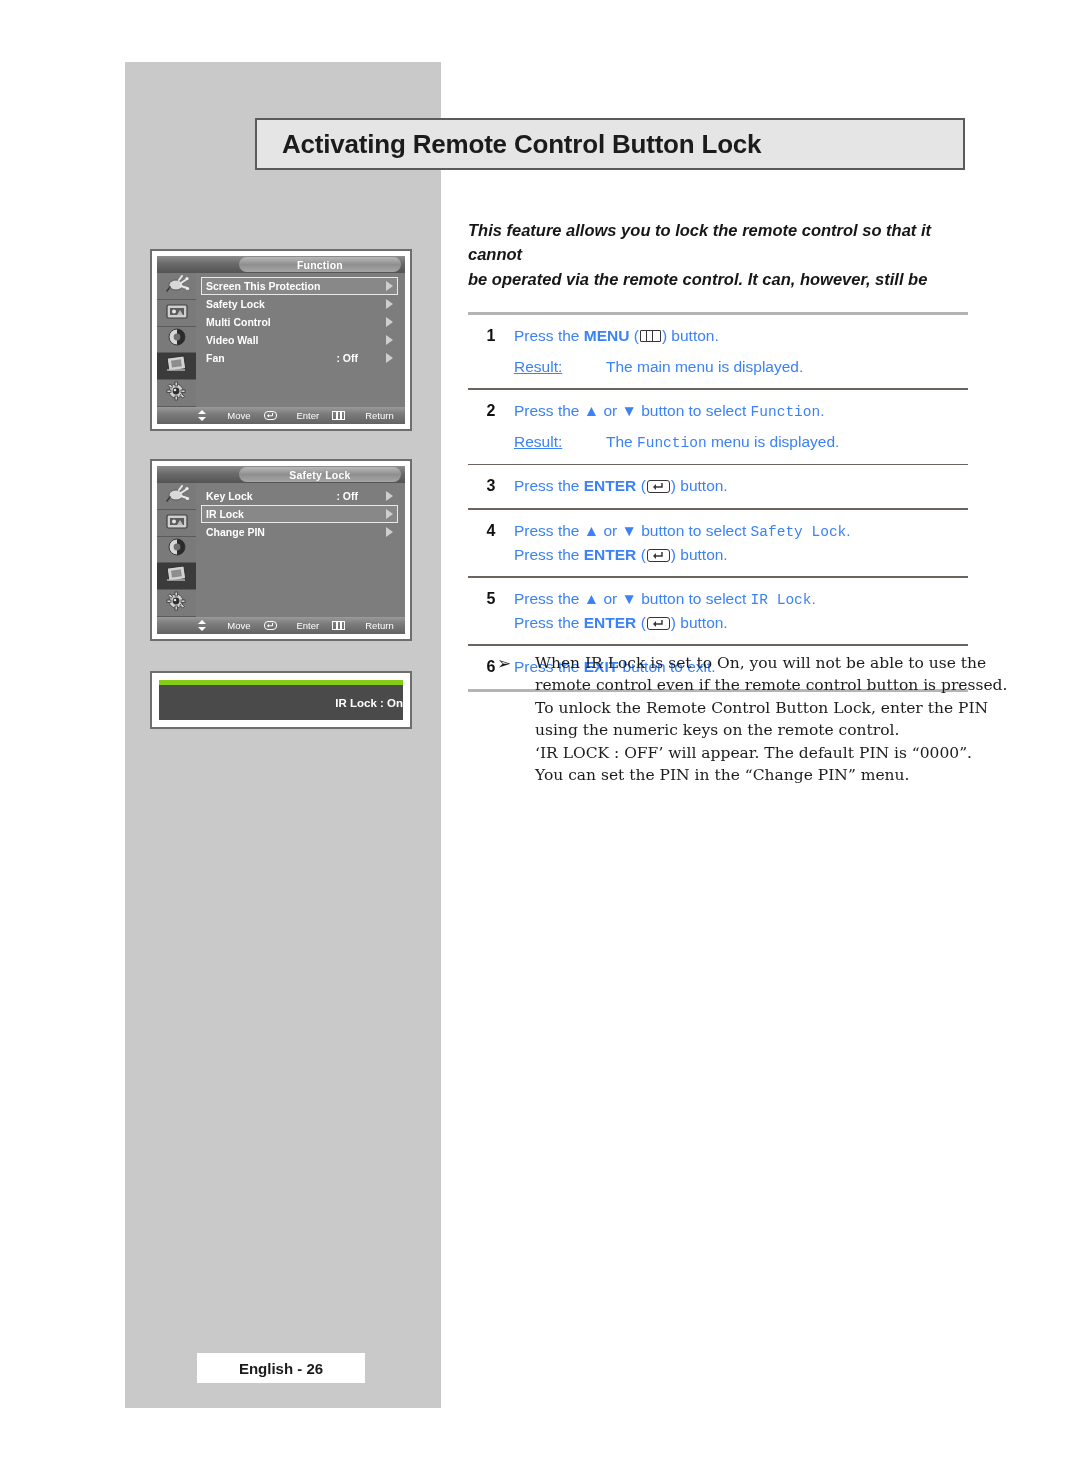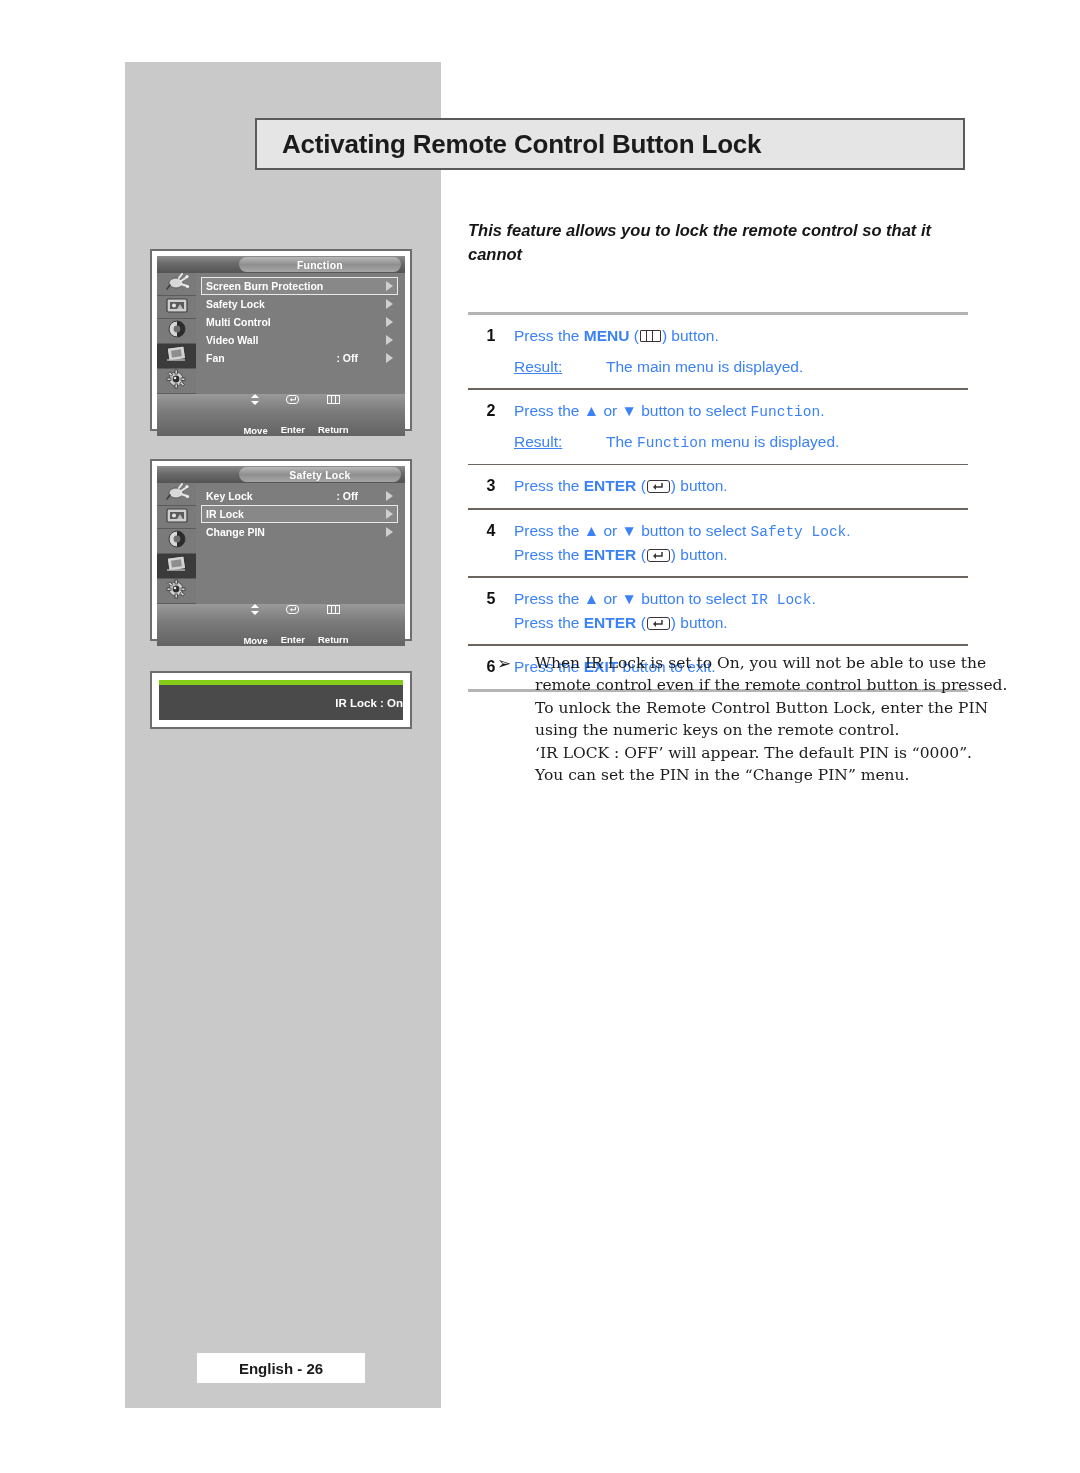--- a/index.html
+++ b/index.html
@@ -259,23 +259,22 @@
     align-items: center;
     justify-content: center;
     gap: 13px;
     padding-left: 30px;
   }
   .foot-item {
     display: flex;
     align-items: center;
     gap: 20px;
     font-size: 9.5px;
-    font-weight: bold;
+    font-weight: normal;
     color: #ffffff;
-    flex-direction: column;
   }
   .glyph-updown {
     display: inline-block;
     width: 9px; height: 11px;
     position: relative;
   }
   .glyph-updown::before, .glyph-updown::after {
     content: ""; position: absolute; left: 0;
     border-left: 4.5px solid transparent;
     border-right: 4.5px solid transparent;
@@ -347,20 +346,21 @@
 <body>
 
 <div class="gray-panel"></div>
 
 <div class="title-box">
   <div class="title-text">Activating Remote Control Button Lock</div>
 </div>
 
 <div class="intro">
   <div>This feature allows you to lock the remote control so that it cannot</div>
+  <div>be operated via the remote control. It can, however, still be</div>
 </div>
 
 <div class="steps">
 
   <div class="rule-thick"></div>
 
   <div class="step">
     <div class="step-num">1</div>
     <div class="step-body">
       <div class="step-line">
@@ -524,21 +524,21 @@
               </g>
               <circle cx="11" cy="10" r="3.4" fill="#2d2d2d"></circle>
               <circle cx="10" cy="9" r="1.3" fill="#e7e7e7"></circle>
             </svg>
           </span>
         </div>
       </div>
 
       <div class="osd-list">
         <div class="osd-row sel">
-          <span class="osd-label">Screen Burn Protection</span>
+          <span class="osd-label">Screen This Protection</span>
           <span class="osd-value"></span>
           <span class="osd-arrow"></span>
         </div>
         <div class="osd-row">
           <span class="osd-label">Safety Lock</span>
           <span class="osd-value"></span>
           <span class="osd-arrow"></span>
         </div>
         <div class="osd-row">
           <span class="osd-label">Multi Control</span>

